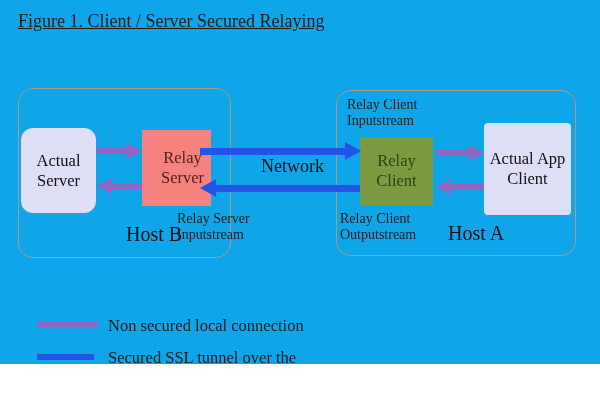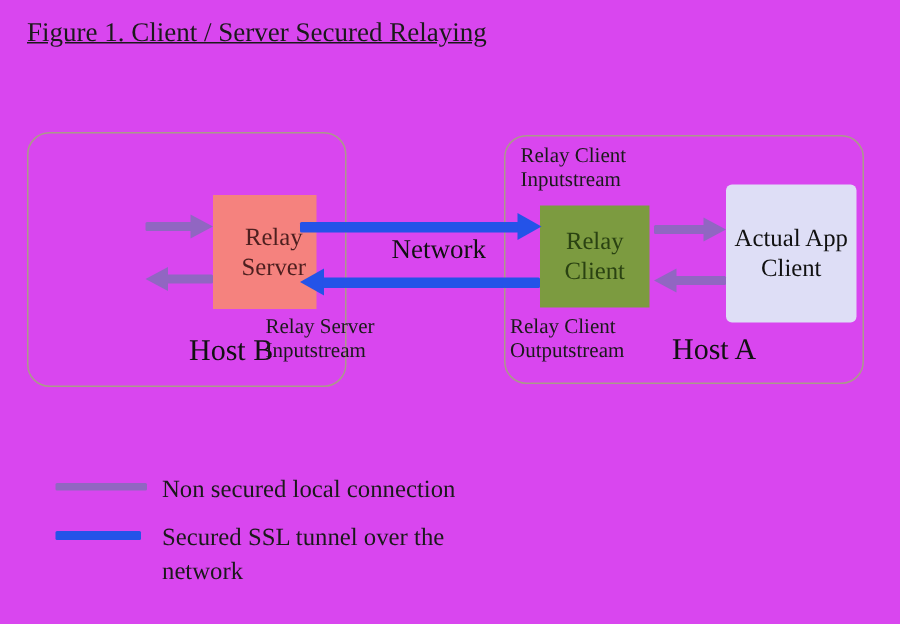--- a/index.html
+++ b/index.html
@@ -1,17 +1,17 @@
 <!DOCTYPE html>
 <html style="--purple-arrow: #9166c2; --blue-arrow: #2453e8; --relay-server-bg: #f5827e; --relay-server-text: #4d1f1f; --relay-client-bg: #7c9b40; --relay-client-text: #2a4212; --lavender-box-bg: #dedef6; --host-border: #ab9a8a;"><head>
 <meta charset="utf-8">
 <style>
   html,body{margin:0;padding:0;background:#ffffff;}
   .canvas{
-    position:relative;width:600px;height:416px;background:#d946ef;overflow:hidden;
+    position:relative;width:600px;height:364px;background:#0ea5e9;overflow:hidden;
     font-family:"Liberation Serif", serif;color:#111;text-decoration:underline;
   }
   .title{
     position:absolute;left:18px;top:11px;font-size:18px;color:#1a1a1a;
     text-decoration:underline;white-space:nowrap;
   }
   .host{
     position:absolute;border:1px solid var(--host-border,#ab9a8a);border-radius:15px;
     background:transparent;
   }
@@ -69,20 +69,21 @@
   <div class="title">Figure 1. Client / Server Secured Relaying</div>
 
   <div class="host host-b">
     <div class="host-label host-b-label">Host B</div>
   </div>
 
   <div class="host host-a">
     <div class="host-label host-a-label">Host A</div>
   </div>
 
+  <div class="node actual-server">Actual Server</div>
   <div class="node relay-server">Relay Server</div>
   <div class="node relay-client">Relay Client</div>
   <div class="node actual-app-client">Actual App Client</div>
 
   <div class="stream-label sl-rs-in">Relay Server Inputstream</div>
   <div class="stream-label sl-rc-in">Relay Client Inputstream</div>
   <div class="stream-label sl-rc-out">Relay Client Outputstream</div>
 
   <div class="network-label">Network</div>
 

